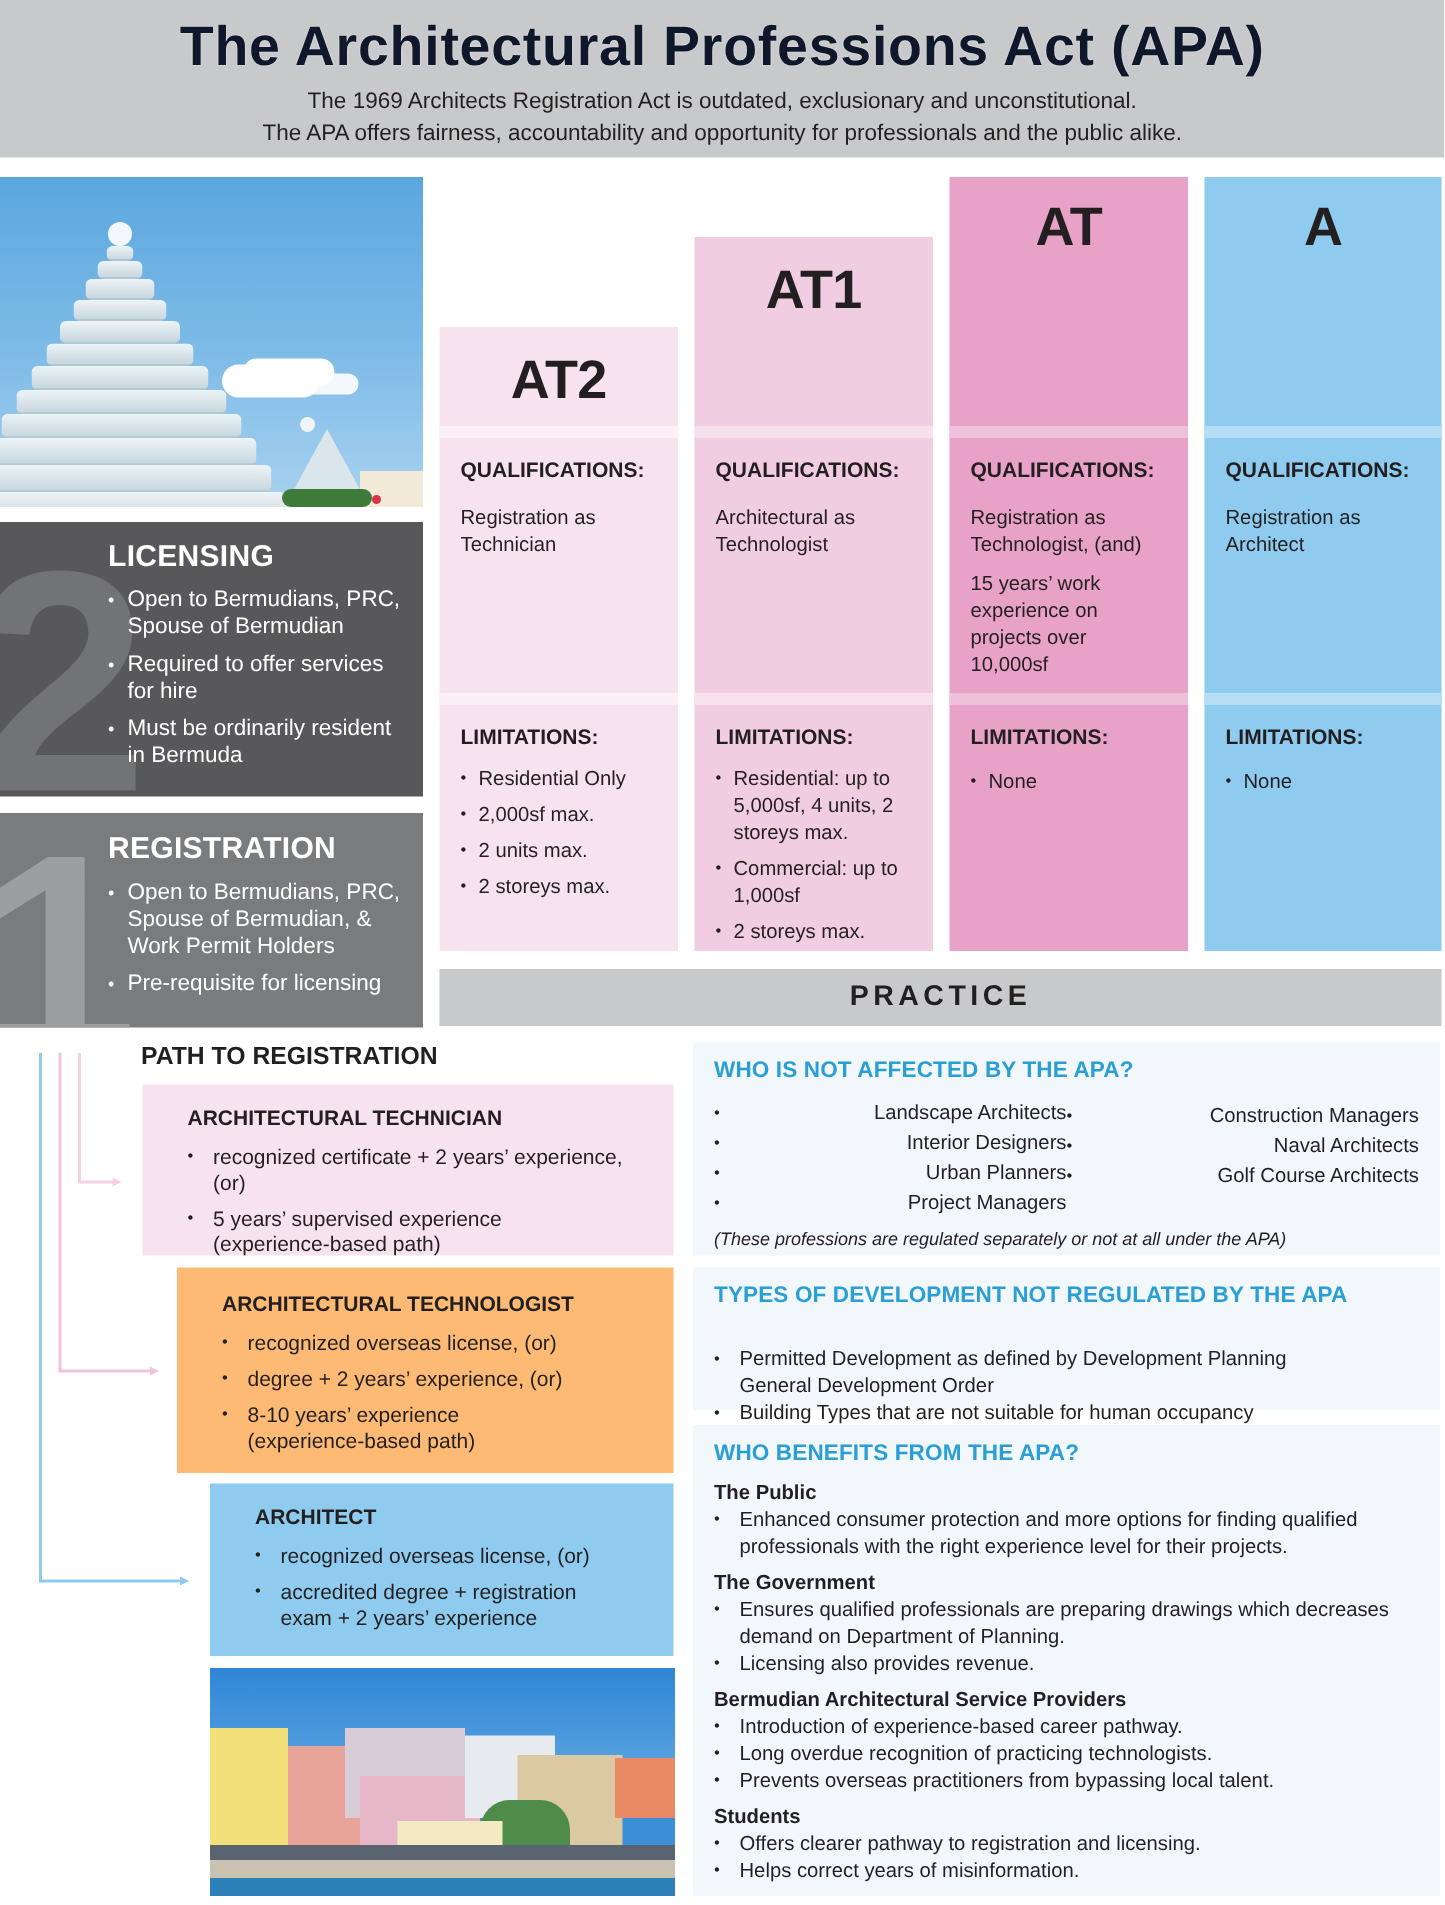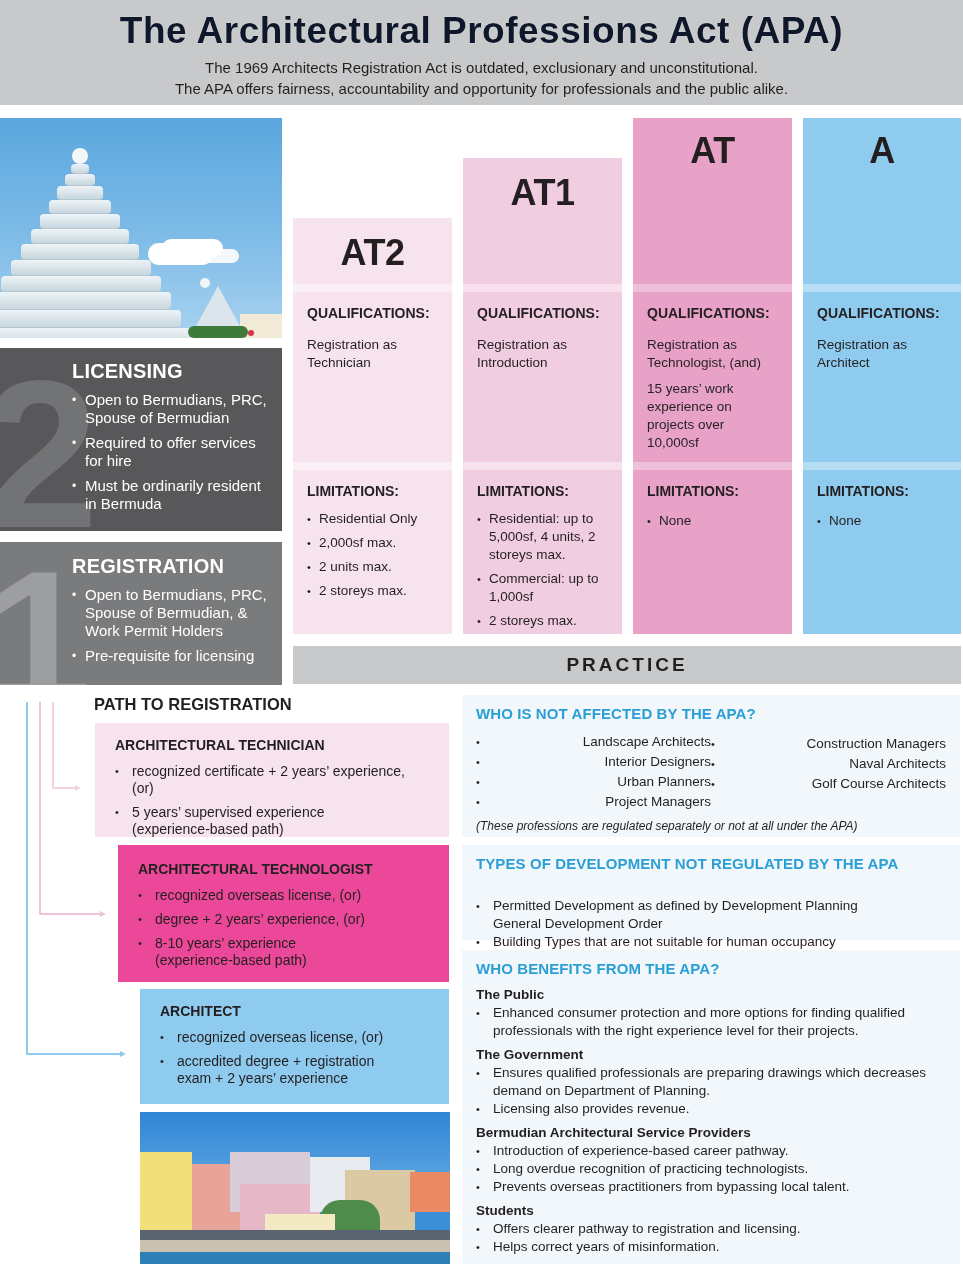--- a/index.html
+++ b/index.html
@@ -43,21 +43,21 @@
   .col-section .label { font-weight: 700; font-size: 14px; margin-bottom: 14px; }
   .col-section p { margin-bottom: 8px; }
   .col-section ul { list-style: none; }
   .col-section li { position: relative; padding-left: 12px; margin-bottom: 6px; }
   .col-section li::before { content: "\2022"; position: absolute; left: 0; font-size: 11px; }
 
   .practice { left: 293px; top: 646px; width: 668px; height: 38px; background: #c8c9cb; text-align: center; font-weight: 700; font-size: 19px; letter-spacing: 3px; line-height: 38px; }
 
   
   .path-title { left: 94px; top: 695px; font-size: 16.5px; font-weight: 700; }
-  .path-box { position: absolute; padding: 14px 20px; font-size: 14px; line-height: 17px; }
+  .path-box { position: absolute; padding: 14px 30px; font-size: 14px; line-height: 17px; }
   .path-box h3 { font-size: 14px; font-weight: 700; margin-bottom: 9px; }
   .path-box ul { list-style: none; }
   .path-box li { position: relative; padding-left: 17px; margin-bottom: 7px; }
   .path-box li::before { content: "\2022"; position: absolute; left: 0; font-size: 11px; }
   .line { position: absolute; }
   .arrow { position: absolute; width: 0; height: 0; border-top: 3px solid transparent; border-bottom: 3px solid transparent; }
 
   
   .photo-bottom { left: 140px; top: 1112px; width: 310px; height: 152px; overflow: hidden; background: #3a8fd6; }
   .pb-sky { position: absolute; left: 0; top: 0; width: 100%; height: 70px; background: linear-gradient(180deg,#2f86d6,#5aa3e0); }
@@ -150,21 +150,21 @@
       <li>2 storeys max.</li>
     </ul>
   </div>
 </div>
 
 <div class="col" style="left:463px;top:158px;width:159px;height:476px;background:#f1cde1;">
   <div class="col-head" style="top:14px;"><span>AT1</span></div>
   <div class="sep" style="top:126px;background:#f6e1ed;"></div>
   <div class="col-section" style="top:146px;">
     <div class="label">QUALIFICATIONS:</div>
-    <p>Registration as Introduction</p>
+    <p>Architectural as Technologist</p>
   </div>
   <div class="sep" style="top:304px;background:#f6e1ed;"></div>
   <div class="col-section" style="top:324px;">
     <div class="label" style="margin-bottom:10px;">LIMITATIONS:</div>
     <ul>
       <li>Residential: up to 5,000sf, 4 units, 2 storeys max.</li>
       <li>Commercial: up to 1,000sf</li>
       <li>2 storeys max.</li>
     </ul>
   </div>
@@ -220,21 +220,21 @@
 <div class="arrow" style="left:75px;top:785px;border-left:6px solid #f4d2e3;"></div>
 
 <div class="path-box" style="left:95px;top:723px;width:354px;height:114px;background:#f7e3ee;padding-top:14px;">
   <h3>ARCHITECTURAL TECHNICIAN</h3>
   <ul>
     <li>recognized certificate + 2 years’ experience, (or)</li>
     <li style="width:220px;">5 years’ supervised experience (experience-based path)</li>
   </ul>
 </div>
 
-<div class="path-box" style="left:118px;top:845px;width:331px;height:137px;background:#ec4899;padding-top:16px;">
+<div class="path-box" style="left:118px;top:845px;width:331px;height:137px;background:#fdba74;padding-top:16px;">
   <h3>ARCHITECTURAL TECHNOLOGIST</h3>
   <ul>
     <li>recognized overseas license, (or)</li>
     <li>degree + 2 years’ experience, (or)</li>
     <li style="width:190px;">8-10 years’ experience (experience-based path)</li>
   </ul>
 </div>
 
 <div class="path-box" style="left:140px;top:989px;width:309px;height:115px;background:#8ecbee;padding-top:14px;">
   <h3>ARCHITECT</h3>

